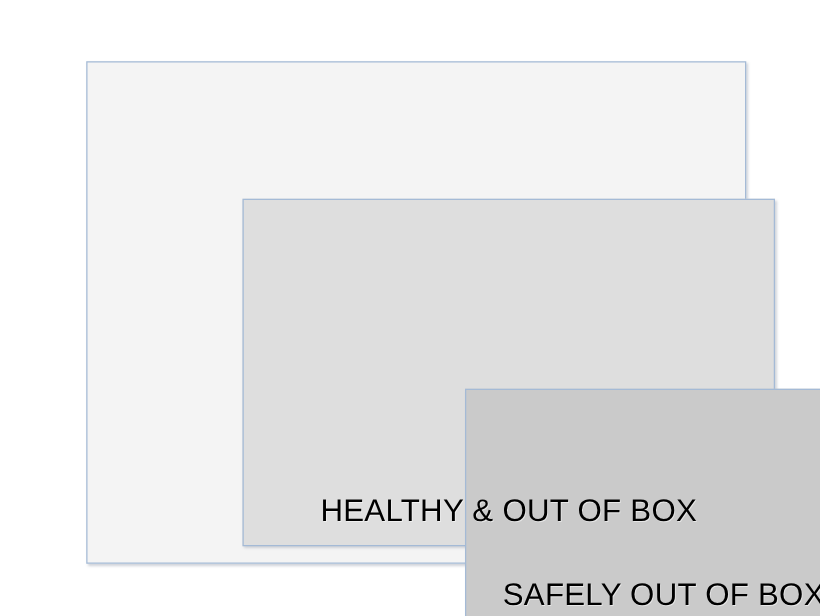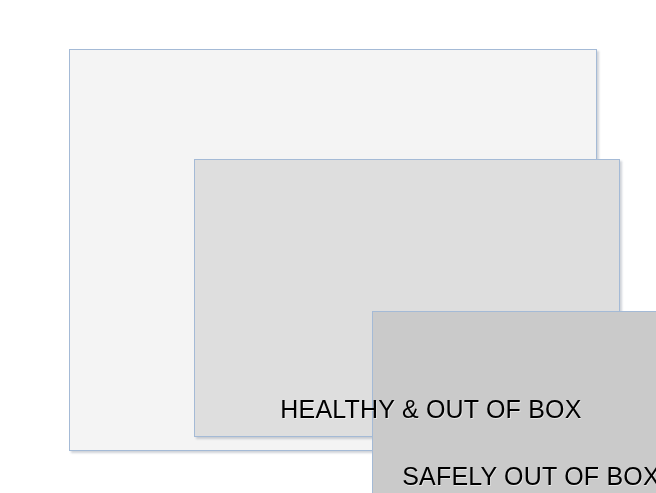--- a/index.html
+++ b/index.html
@@ -55,21 +55,21 @@
     text-align: center;
     color: #000000;
     font-weight: 400;
     letter-spacing: 0.2px;
     white-space: nowrap;
     text-shadow: 0.6px 0.6px 0 rgba(255,255,255,0.55);
   }
 
   
   #label-1 { bottom: 14px; font-size: 25px; }
-  #label-2 { bottom: 12px; font-size: 25px; margin-left: 24px; }
+  #label-2 { bottom: 12px; font-size: 25px; }
   #label-3 { bottom: 10px; font-size: 25px; }
 </style>
 </head>
 <body>
 
 <div id="canvas" style="background: rgb(255, 255, 255);">
 
   <div class="layer" id="layer-1" style="background: rgb(244, 244, 244); border-color: rgb(164, 186, 214);">
 
     <div class="layer" id="layer-2" style="background: rgb(222, 222, 222); border-color: rgb(164, 186, 214);">

